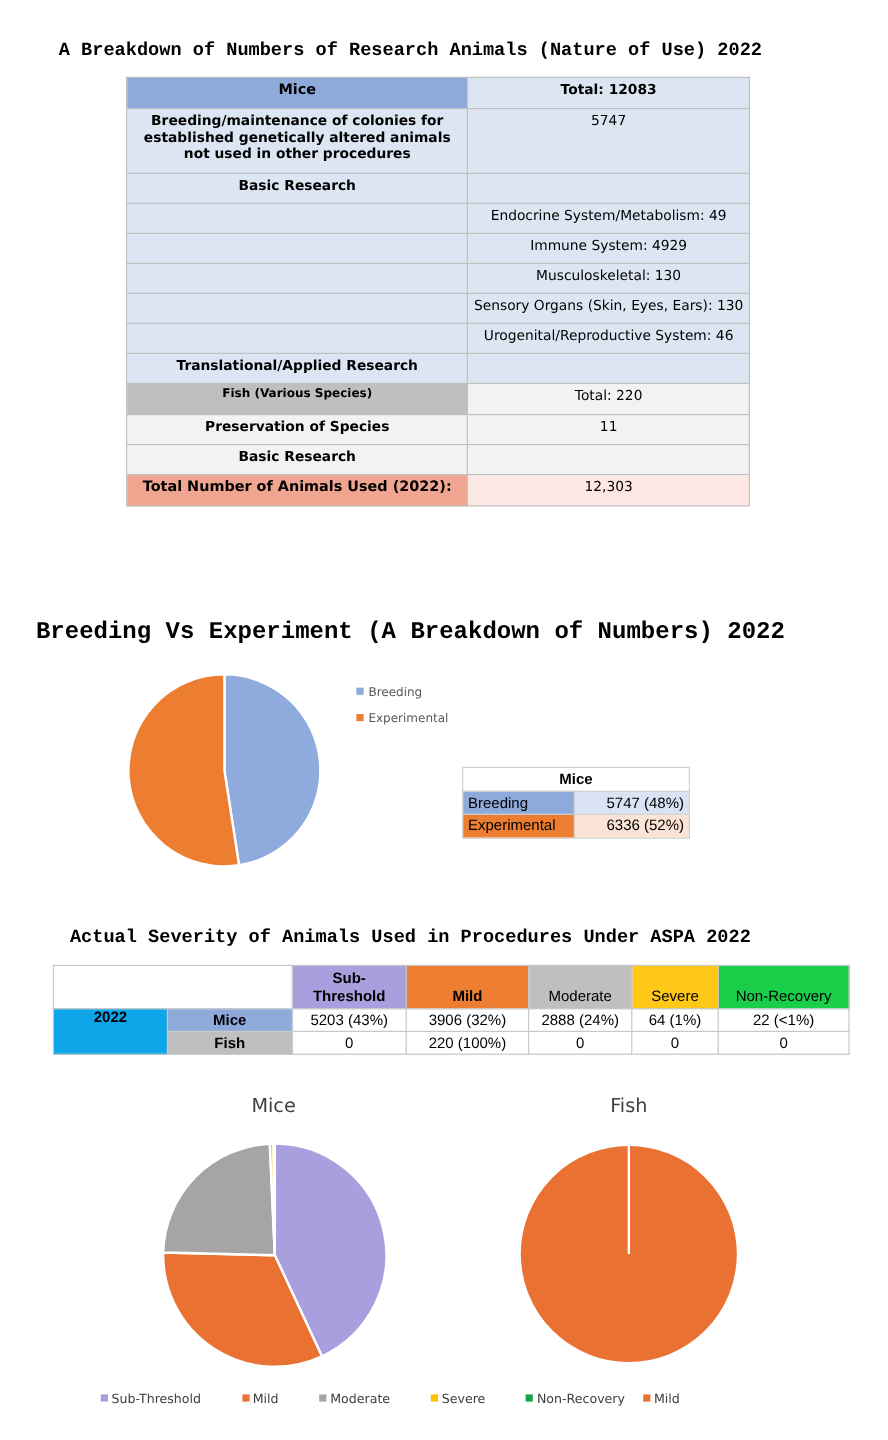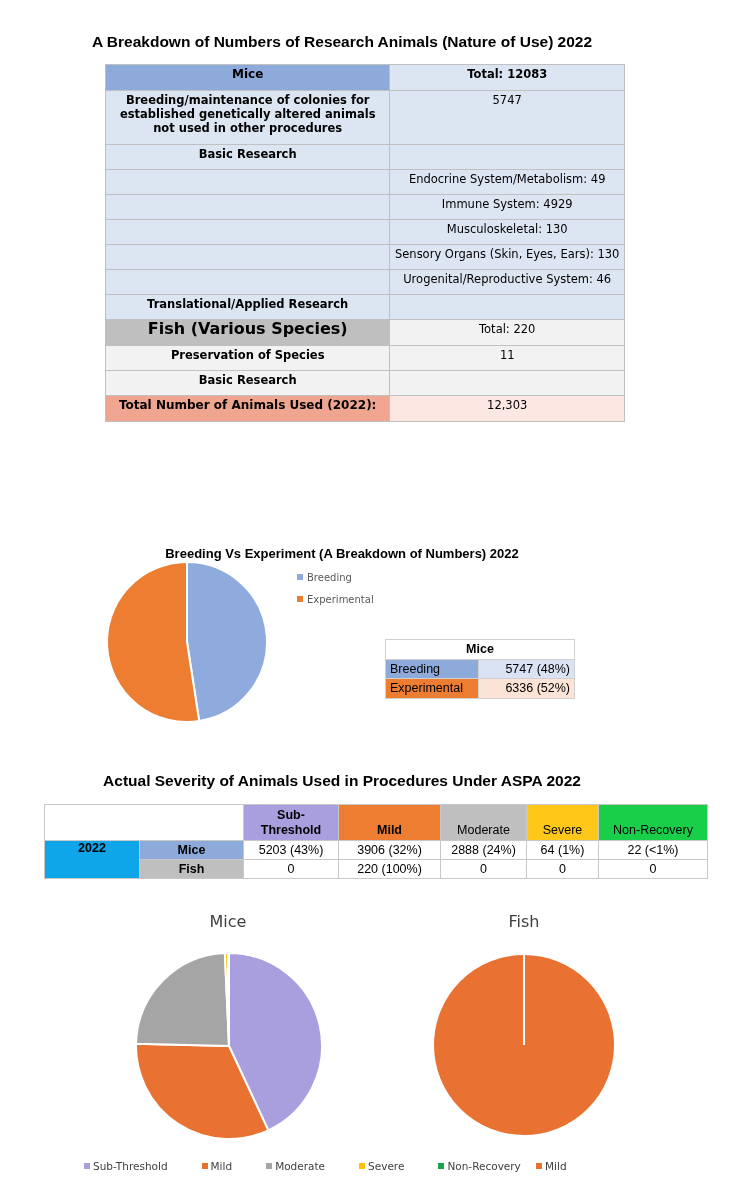--- a/index.html
+++ b/index.html
@@ -1,19 +1,19 @@
 <!DOCTYPE html>
 <html><head>
 <meta charset="utf-8">
 <style>
   * { box-sizing: border-box; margin: 0; padding: 0; }
   body { width: 740px; height: 1200px; background: #ffffff; position: relative; overflow: hidden; font-family: "DejaVu Sans", sans-serif; color: #000; }
-  .title { position: absolute; left: 0; width: 684px; text-align: center; font-weight: bold; font-family: Liberation Sans, sans-serif; }
+  .title { position: absolute; left: 0; width: 684px; text-align: center; font-weight: bold; font-family: Liberation Mono, monospace; }
   #t1-title { top: 33px; font-size: 15.5px; }
-  #t2-title { top: 546px; font-size: 13px; }
+  #t2-title { top: 516px; font-size: 20px; }
   #t3-title { top: 772px; font-size: 15.5px; }
 
   
   .t1 { position: absolute; left: 105px; top: 64px; width: 520px; border-collapse: collapse; font-size: 11.5px; }
   .t1 td { border: 1px solid #c0c0c0; text-align: center; vertical-align: top; padding: 2px 4px 0 4px; line-height: 14px; }
   .t1 td.l { width: 285px; font-weight: bold; }
   .t1 td.r { width: 235px; }
   .t1 .mice-bg { background: #dce6f3; }
   .t1 .mice-head { background: #8eaadb; }
   .t1 .fish-bg { background: #f2f2f2; }
@@ -94,21 +94,21 @@
       </tr>
       <tr style="height: 25px;">
         <td class="l mice-bg"></td>
         <td class="r mice-bg">Urogenital/Reproductive System: 46</td>
       </tr>
       <tr style="height: 25px;">
         <td class="l mice-bg">Translational/Applied Research</td>
         <td class="r mice-bg"></td>
       </tr>
       <tr style="height: 26px;">
-        <td class="l fish-head" style="font-size: 16px; margin-top: 40px;">Fish (Various Species)</td>
+        <td class="l fish-head" style="font-size: 10px; margin-top: 40px;">Fish (Various Species)</td>
         <td class="r fish-bg" style="font-weight: normal;">Total: 220</td>
       </tr>
       <tr style="height: 25px;">
         <td class="l fish-bg">Preservation of Species</td>
         <td class="r fish-bg">11</td>
       </tr>
       <tr style="height: 25px;">
         <td class="l fish-bg">Basic Research</td>
         <td class="r fish-bg"></td>
       </tr>

